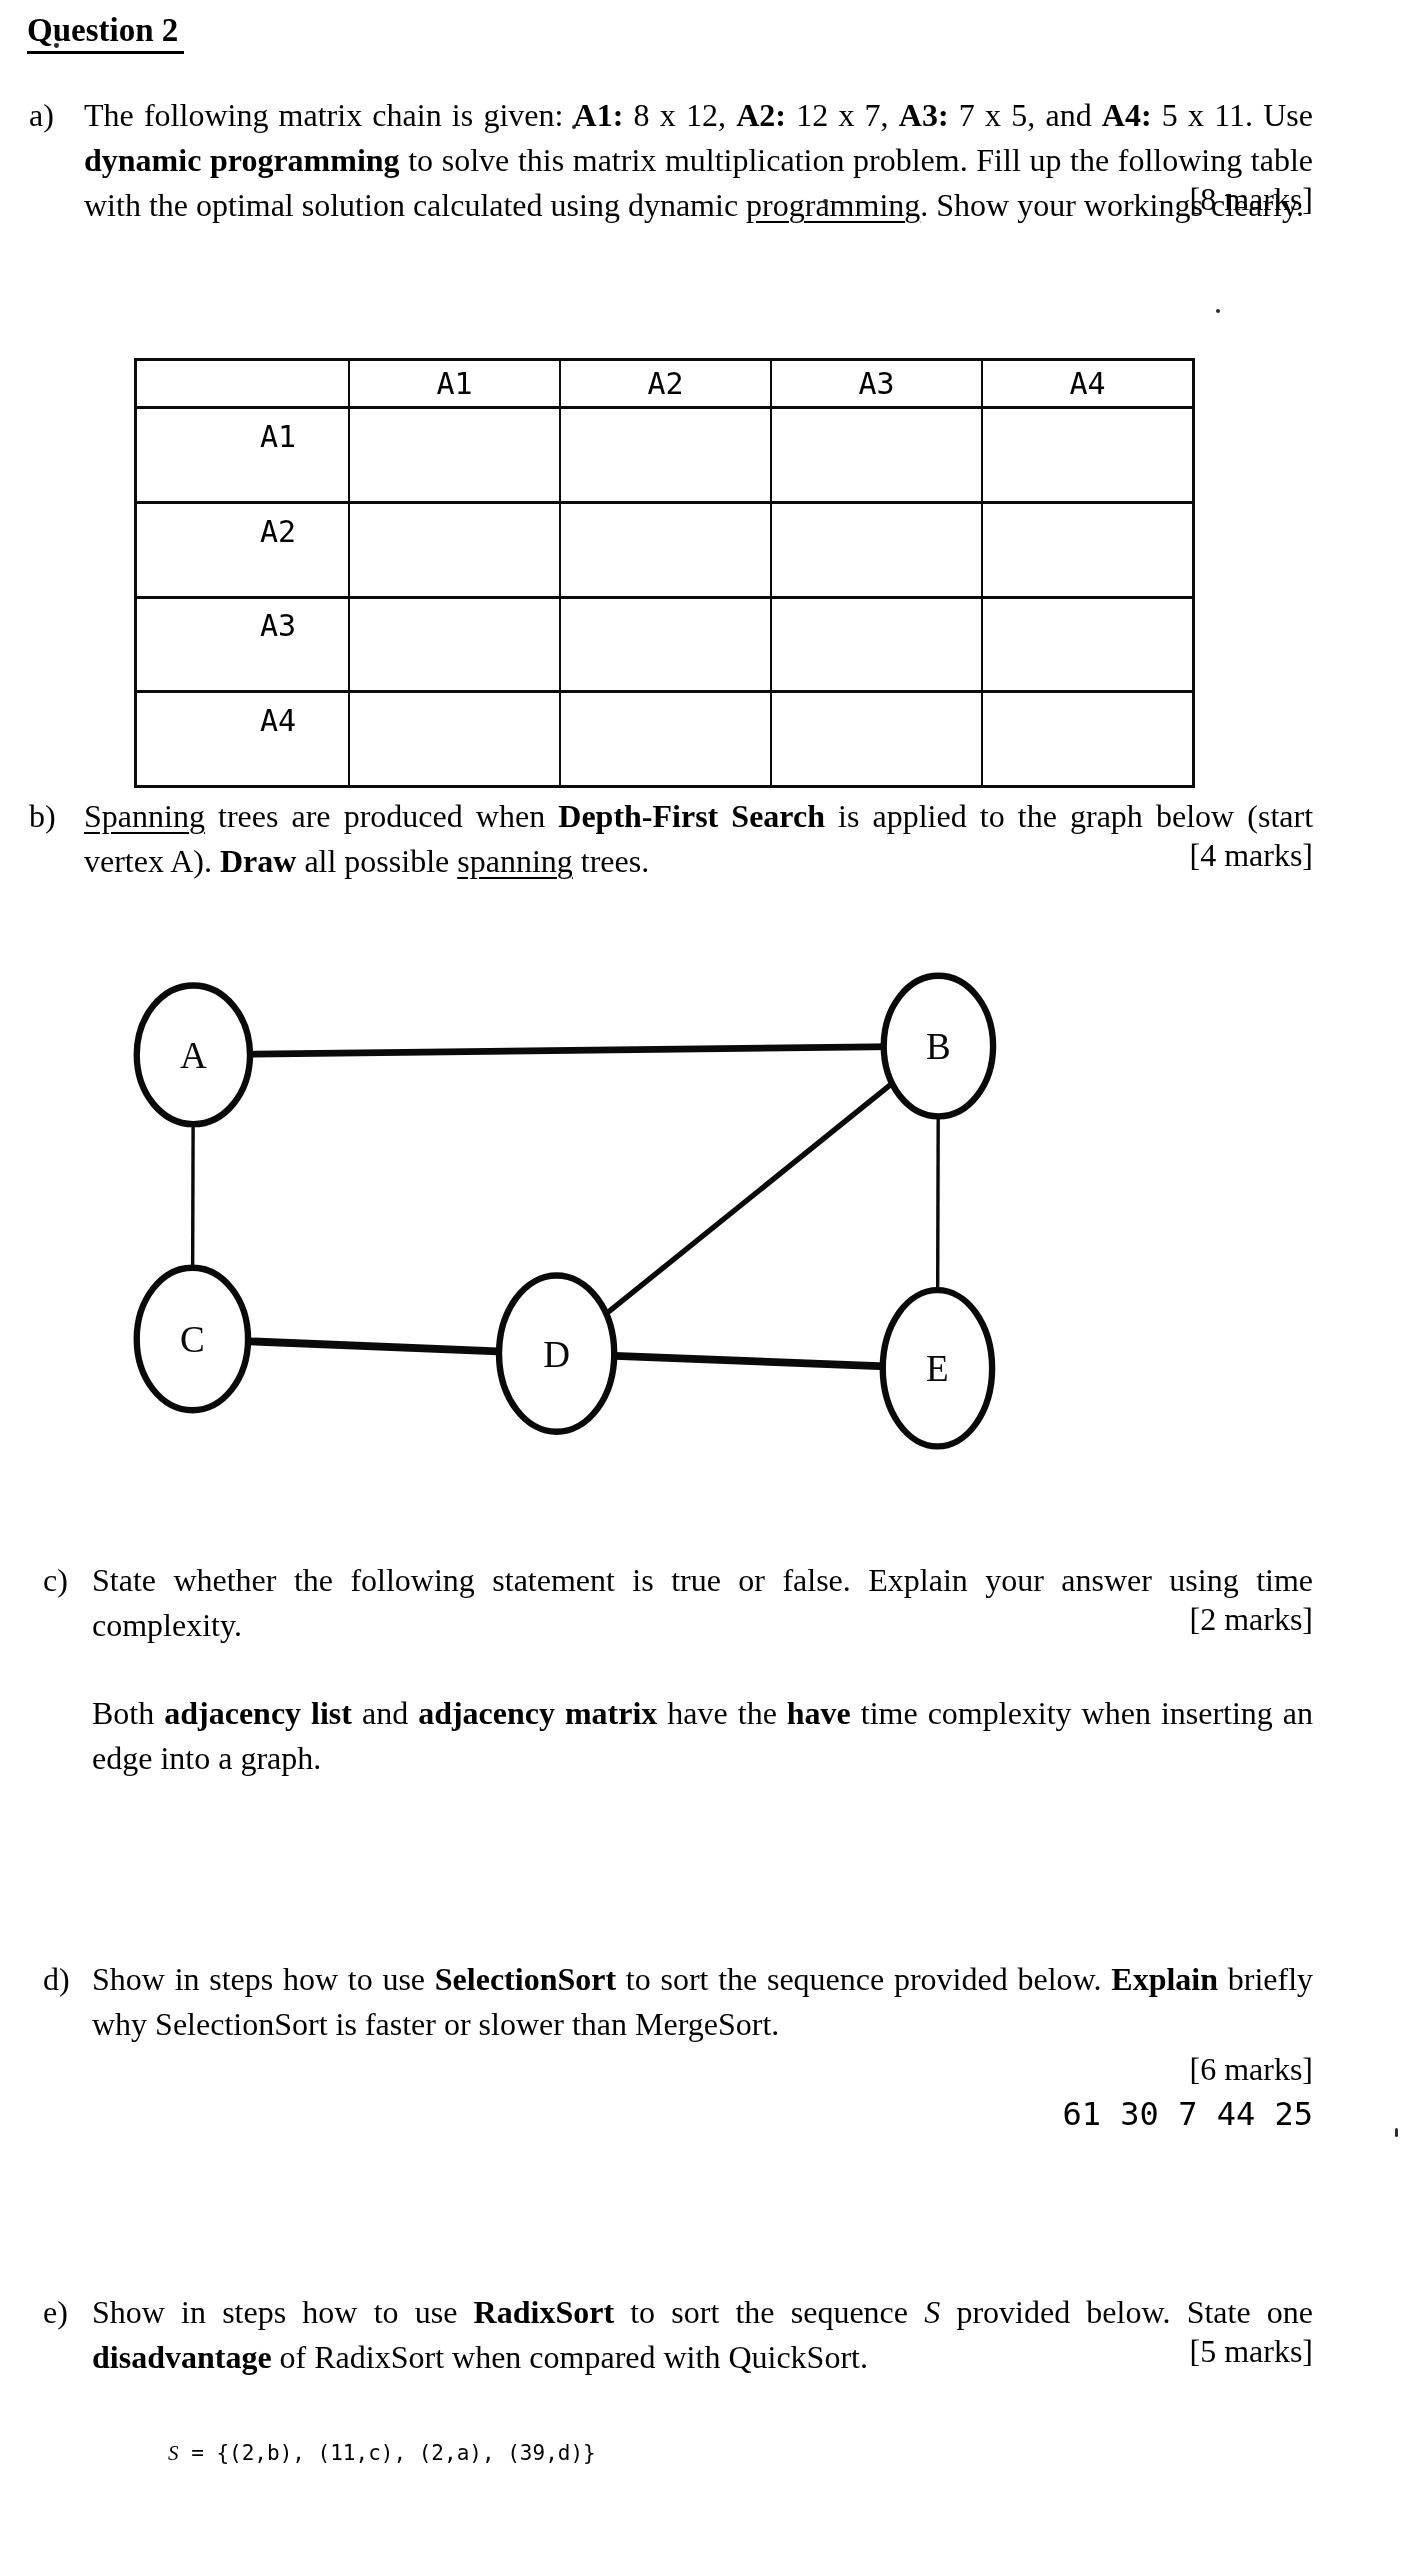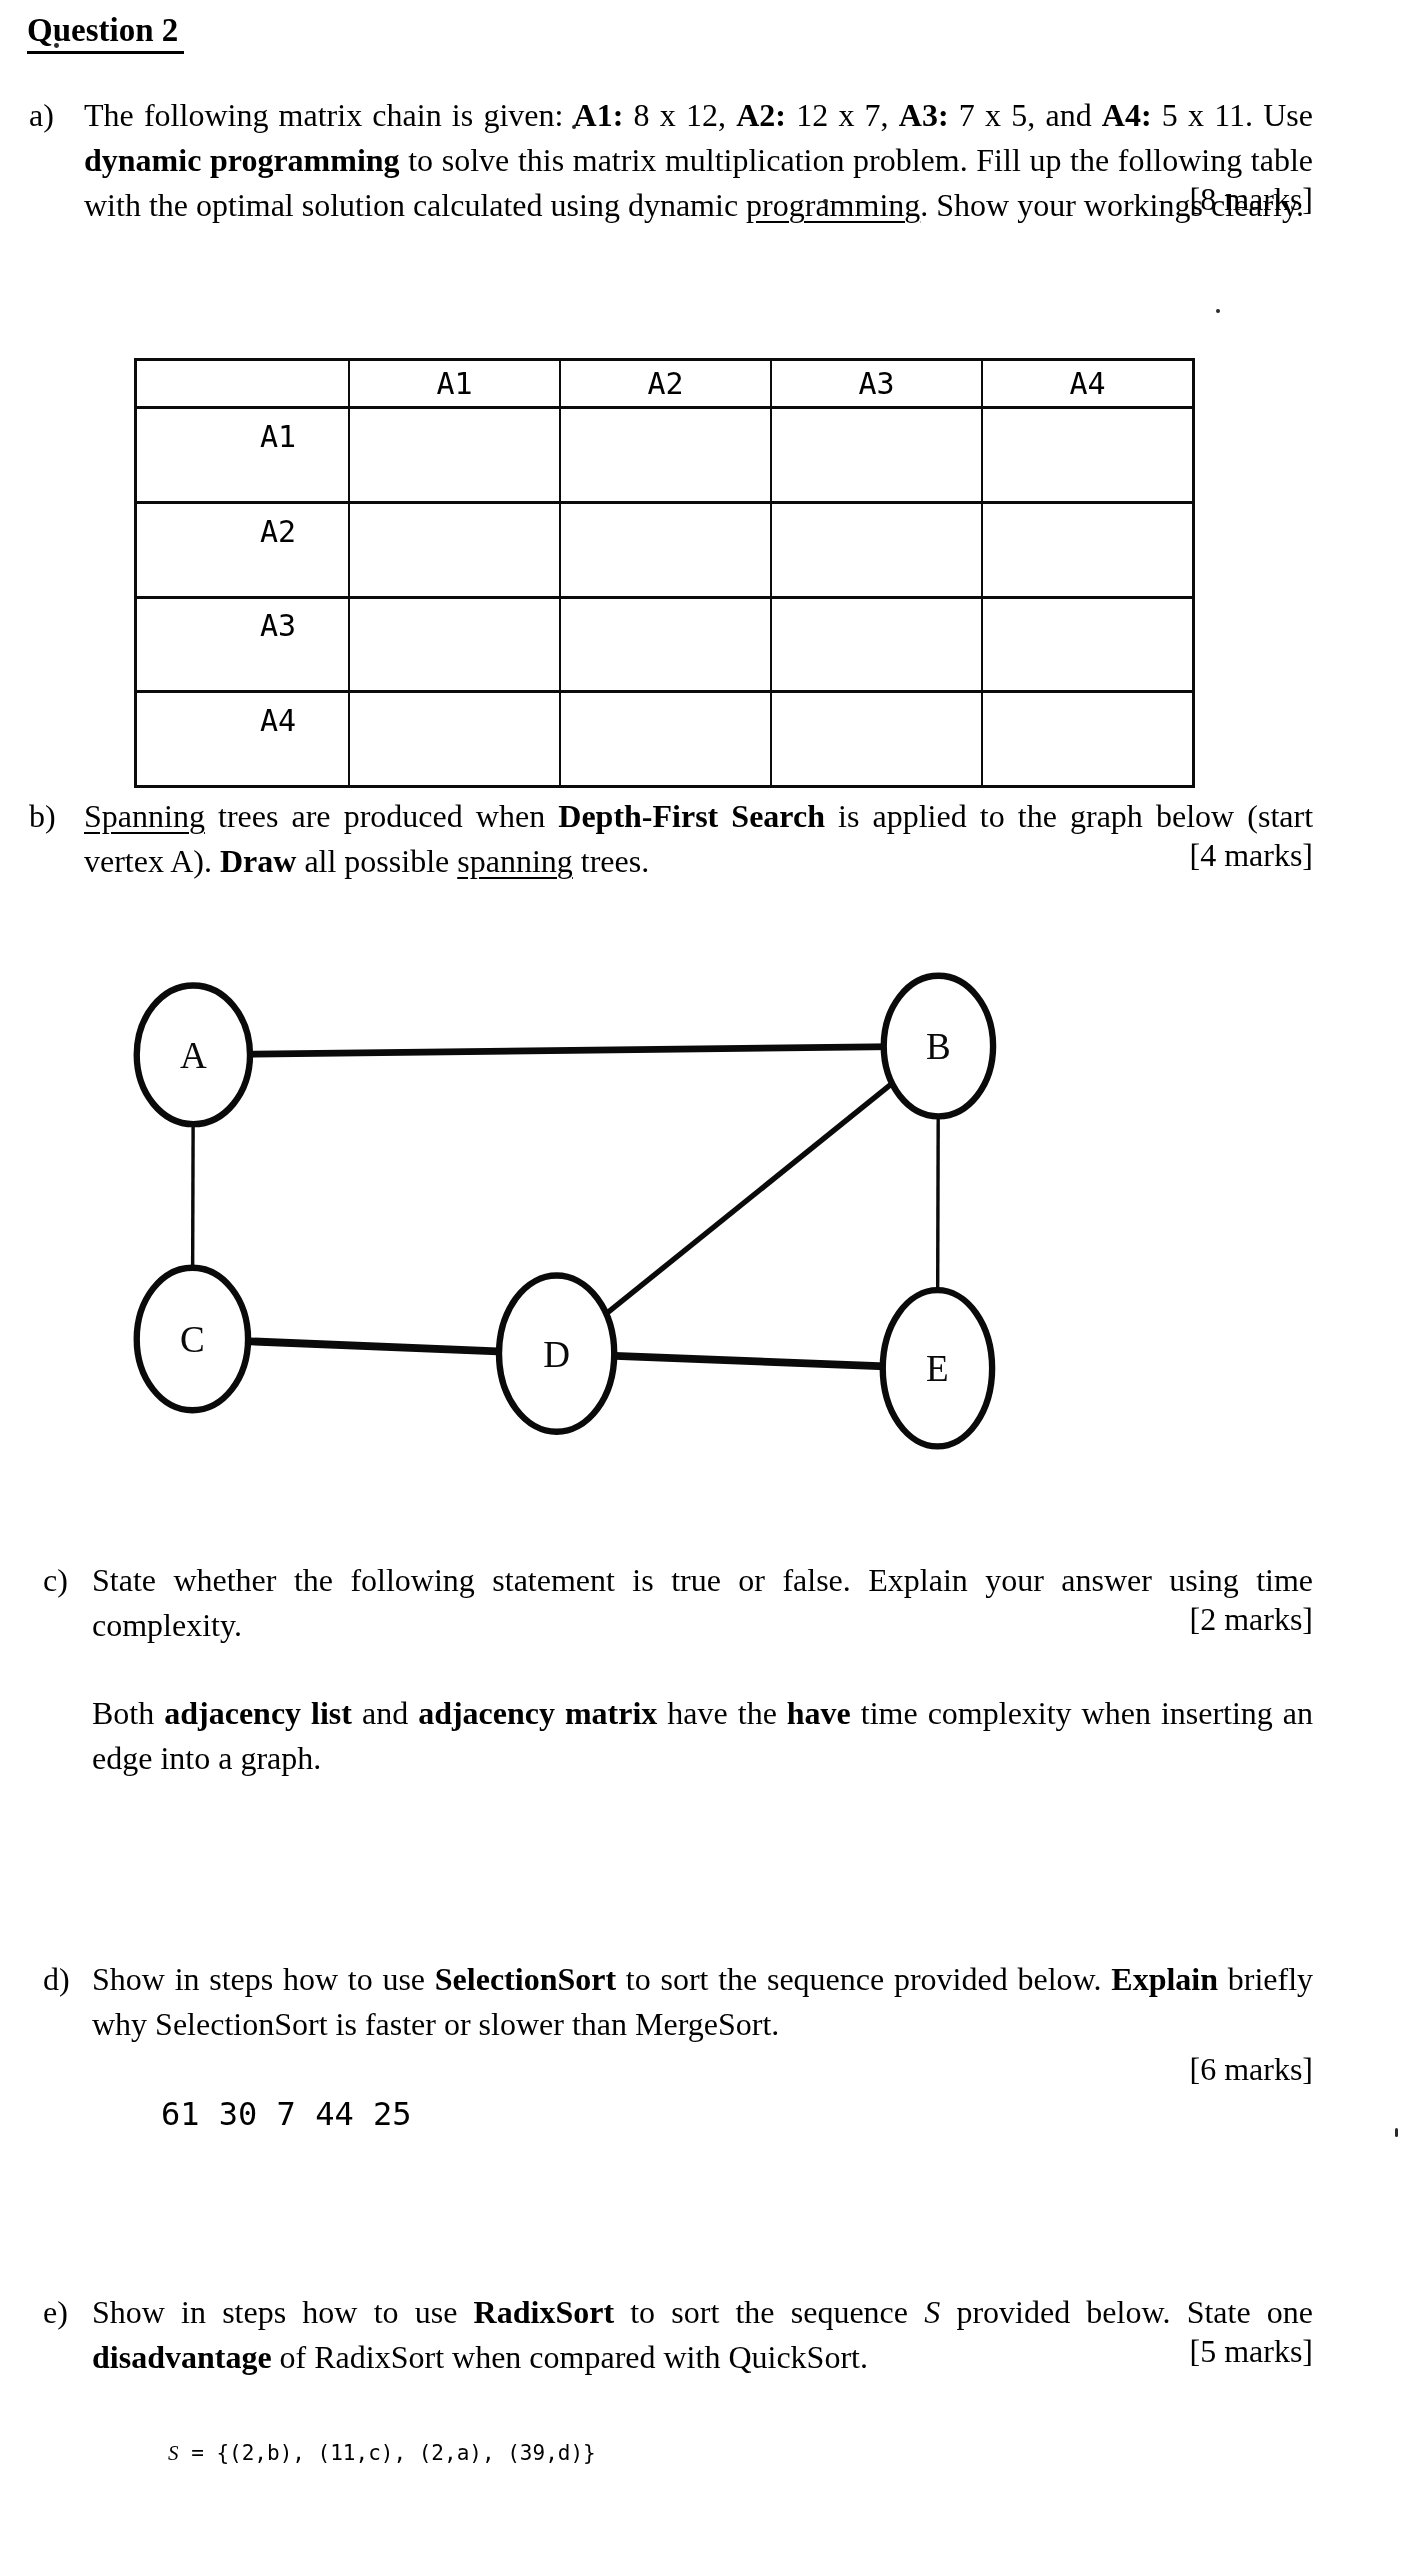--- a/index.html
+++ b/index.html
@@ -42,21 +42,21 @@
   .marks-line { text-align: right; font-size: 32px; line-height: 45px; margin-top: 0; }
   .seg-b { font-weight: bold; }
   .seg-i { font-style: italic; }
   .seg-u { text-decoration: underline; text-decoration-thickness: 2.4px; text-underline-offset: 4.9px; }
   .seg-serif { font-family: "Liberation Serif", "DejaVu Serif", serif; }
 
   .mono-line {
     font-family: "DejaVu Sans Mono", "Liberation Mono", monospace;
     font-size: 32px; line-height: 45px;
   }
-  #seq-d { padding-left: 69px; margin-top: 0; }
+  #seq-d { padding-left: 69px; margin-top: 0; text-align: right; }
   #seq-e { padding-left: 76px; margin-top: 51px; font-size: 21px; }
 
   
   #dp-table-wrap { position: absolute; left: 134px; top: 358px; }
   #dp-table { border-collapse: collapse; background: #fff; }
   #dp-table td {
     border-left: 2px solid #0b0b0b; border-right: 2px solid #0b0b0b;
     border-top: 3.4px solid #0b0b0b; border-bottom: 3.4px solid #0b0b0b;
     padding: 0;
     font-family: "DejaVu Sans Mono", "Liberation Mono", monospace;

